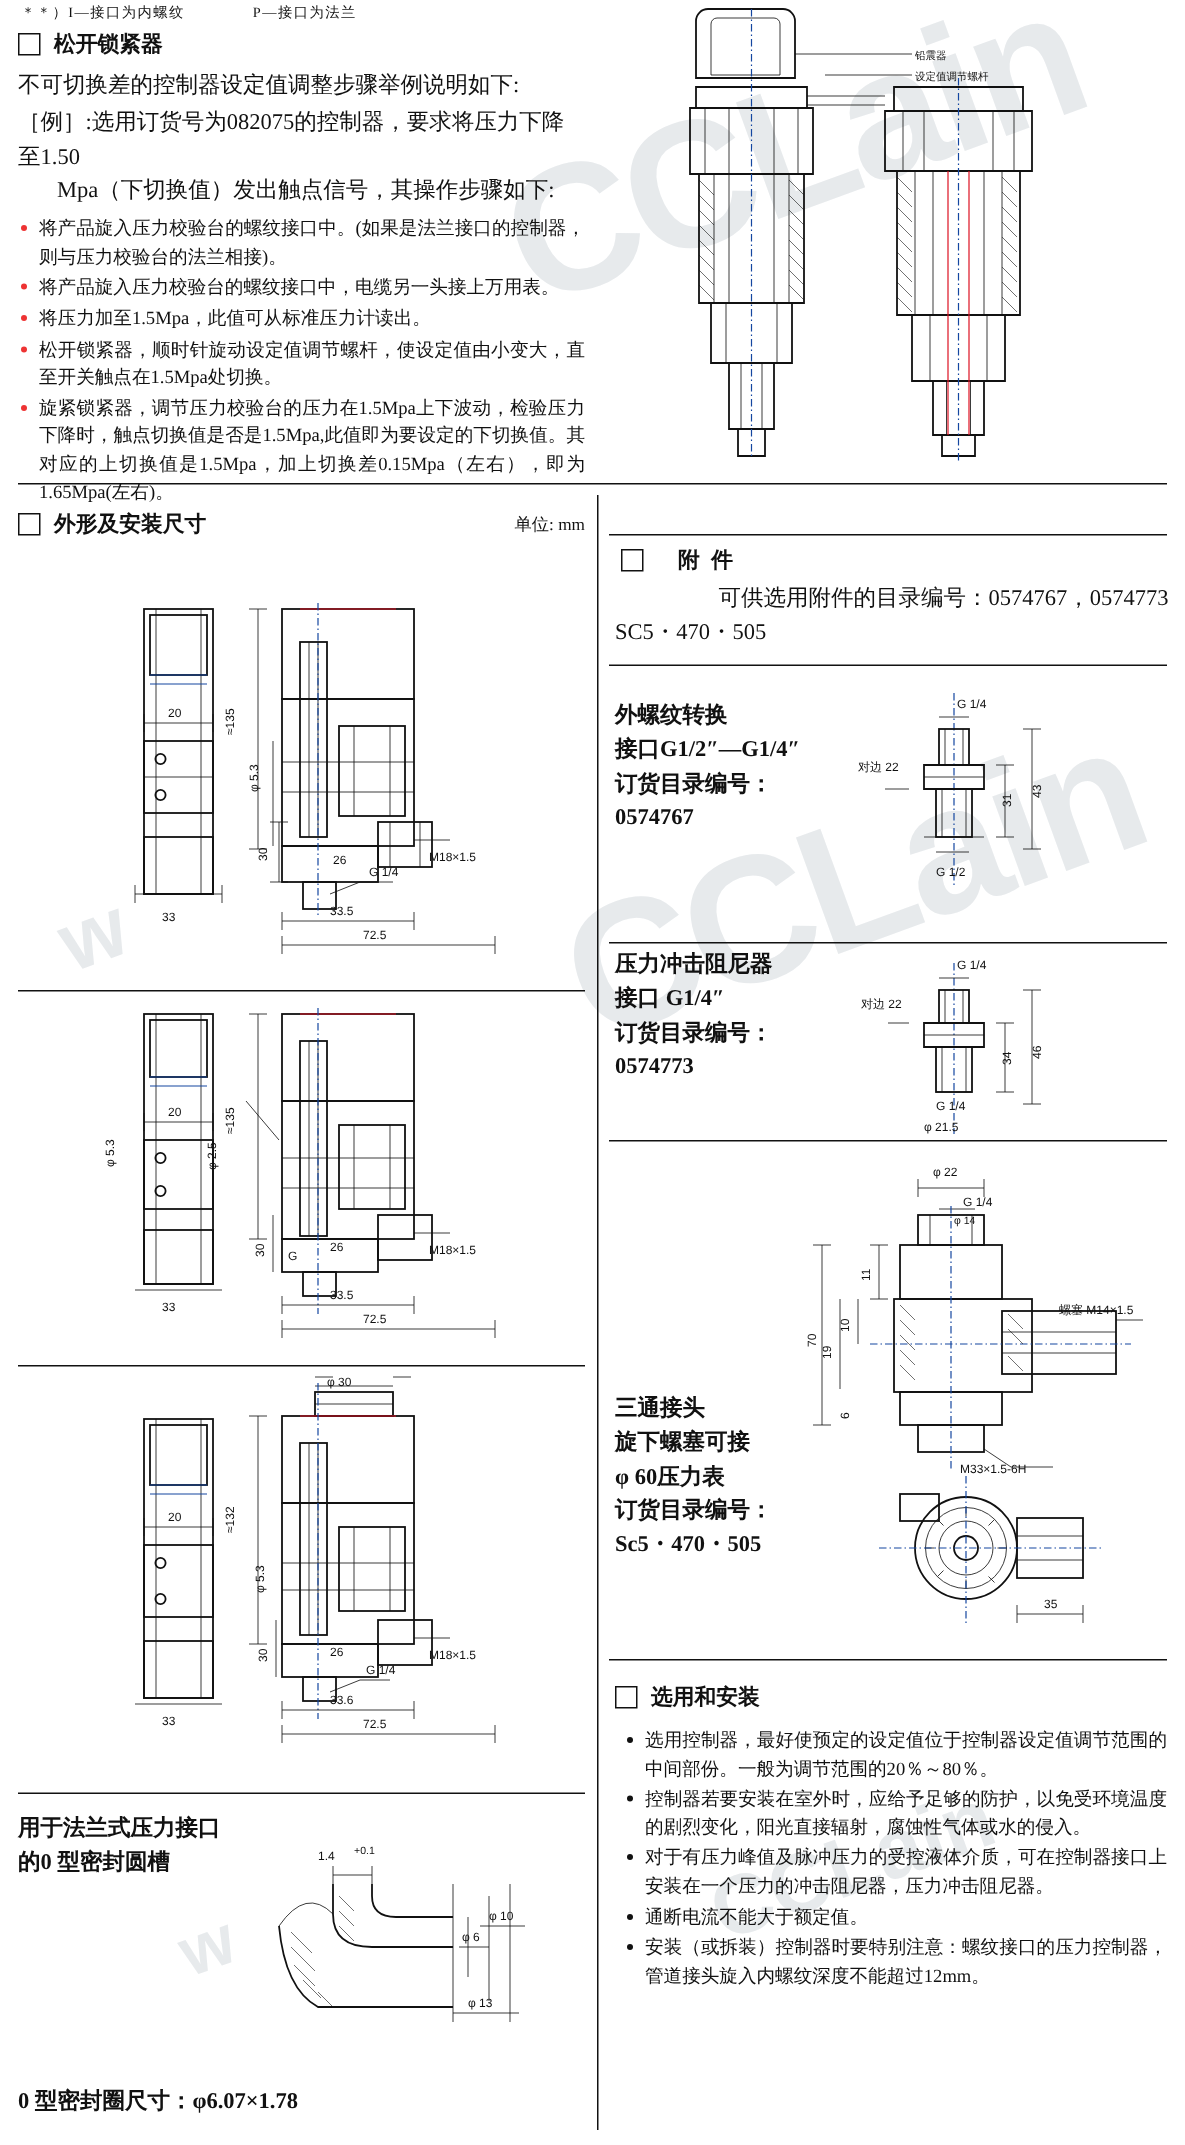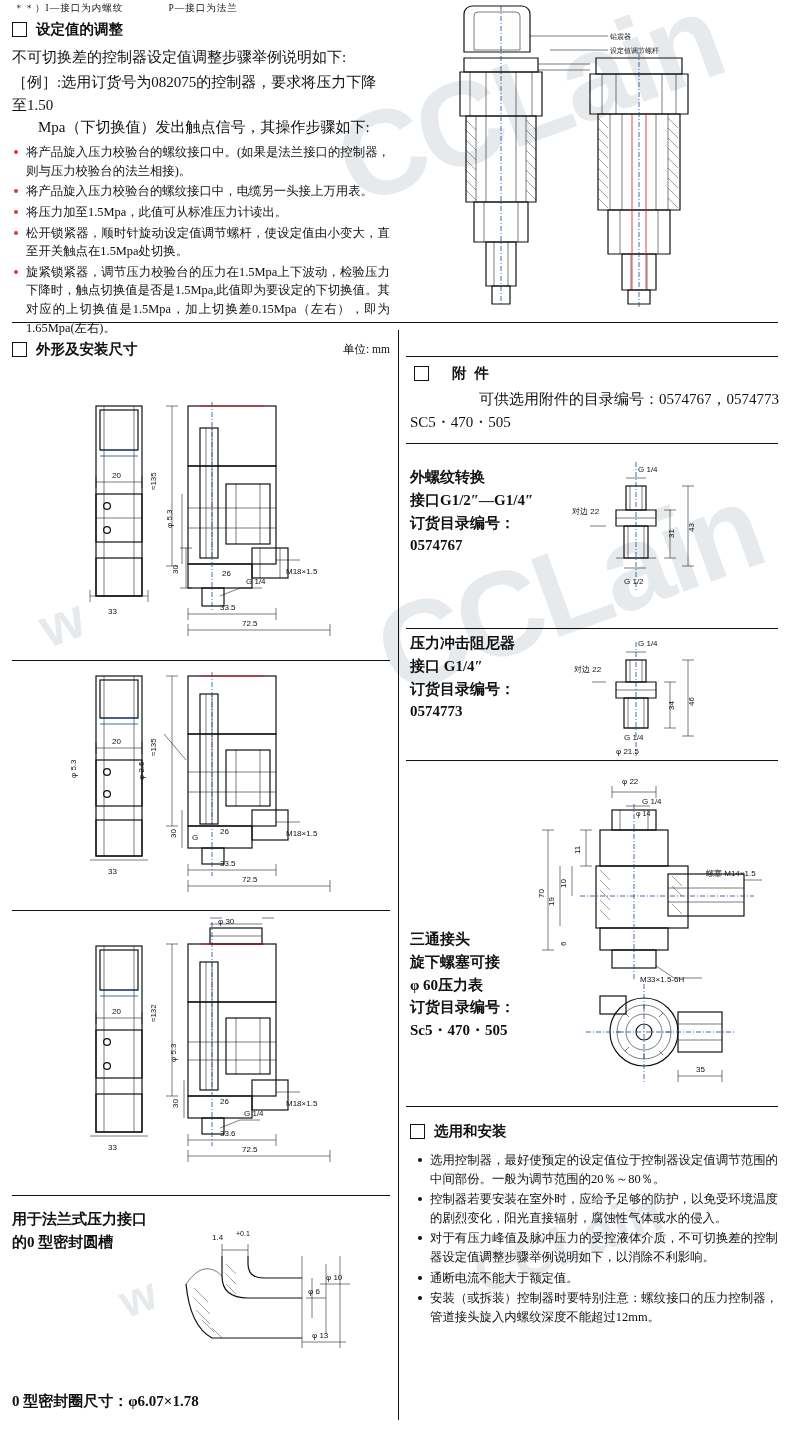--- a/index.html
+++ b/index.html
@@ -66,21 +66,21 @@
   <div class="wm wm5">w</div>
 
   <div class="topnote">
     <span>＊＊）I—接口为内螺纹</span>
     <span>P—接口为法兰</span>
   </div>
 
   <div class="blk" style="left:12px;top:20px;width:378px;">
     <div class="sec-head">
       <span class="sq"></span>
-      <span>设定值的调整</span>
+      <span>松开锁紧器</span>
     </div>
     <div class="txt" style="margin-top:7px;">不可切换差的控制器设定值调整步骤举例说明如下:</div>
     <div class="txt" style="margin-top:2px;">［例］:选用订货号为082075的控制器，要求将压力下降至1.50</div>
     <div class="txt" style="margin-left:26px;">Mpa（下切换值）发出触点信号，其操作步骤如下:</div>
     <ul class="bul">
       <li>将产品旋入压力校验台的螺纹接口中。(如果是法兰接口的控制器，则与压力校验台的法兰相接)。</li>
       <li>将产品旋入压力校验台的螺纹接口中，电缆另一头接上万用表。</li>
       <li>将压力加至1.5Mpa，此值可从标准压力计读出。</li>
       <li>松开锁紧器，顺时针旋动设定值调节螺杆，使设定值由小变大，直至开关触点在1.5Mpa处切换。</li>
       <li>旋紧锁紧器，调节压力校验台的压力在1.5Mpa上下波动，检验压力下降时，触点切换值是否是1.5Mpa,此值即为要设定的下切换值。其对应的上切换值是1.5Mpa，加上切换差0.15Mpa（左右），即为1.65Mpa(左右)。</li>
@@ -510,19 +510,19 @@
   </div>
 
   <div class="blk" style="left:410px;top:1122px;width:368px;">
     <div class="sec-head">
       <span class="sq"></span>
       <span>选用和安装</span>
     </div>
     <ul class="bul dark" style="margin-top:10px;margin-left:6px;">
       <li>选用控制器，最好使预定的设定值位于控制器设定值调节范围的中间部份。一般为调节范围的20％～80％。</li>
       <li>控制器若要安装在室外时，应给予足够的防护，以免受环境温度的剧烈变化，阳光直接辐射，腐蚀性气体或水的侵入。</li>
-      <li>对于有压力峰值及脉冲压力的受控液体介质，不可切换差的控制器设定值调整步骤举例说明如下，以消除不利影响。</li>
+      <li>对于有压力峰值及脉冲压力的受控液体介质，可在控制器接口上安装在一个压力的冲击阻尼器，压力冲击阻尼器。</li>
       <li>通断电流不能大于额定值。</li>
       <li>安装（或拆装）控制器时要特别注意：螺纹接口的压力控制器，管道接头旋入内螺纹深度不能超过12mm。</li>
     </ul>
   </div>
 
 </div>
 
 </body></html>

